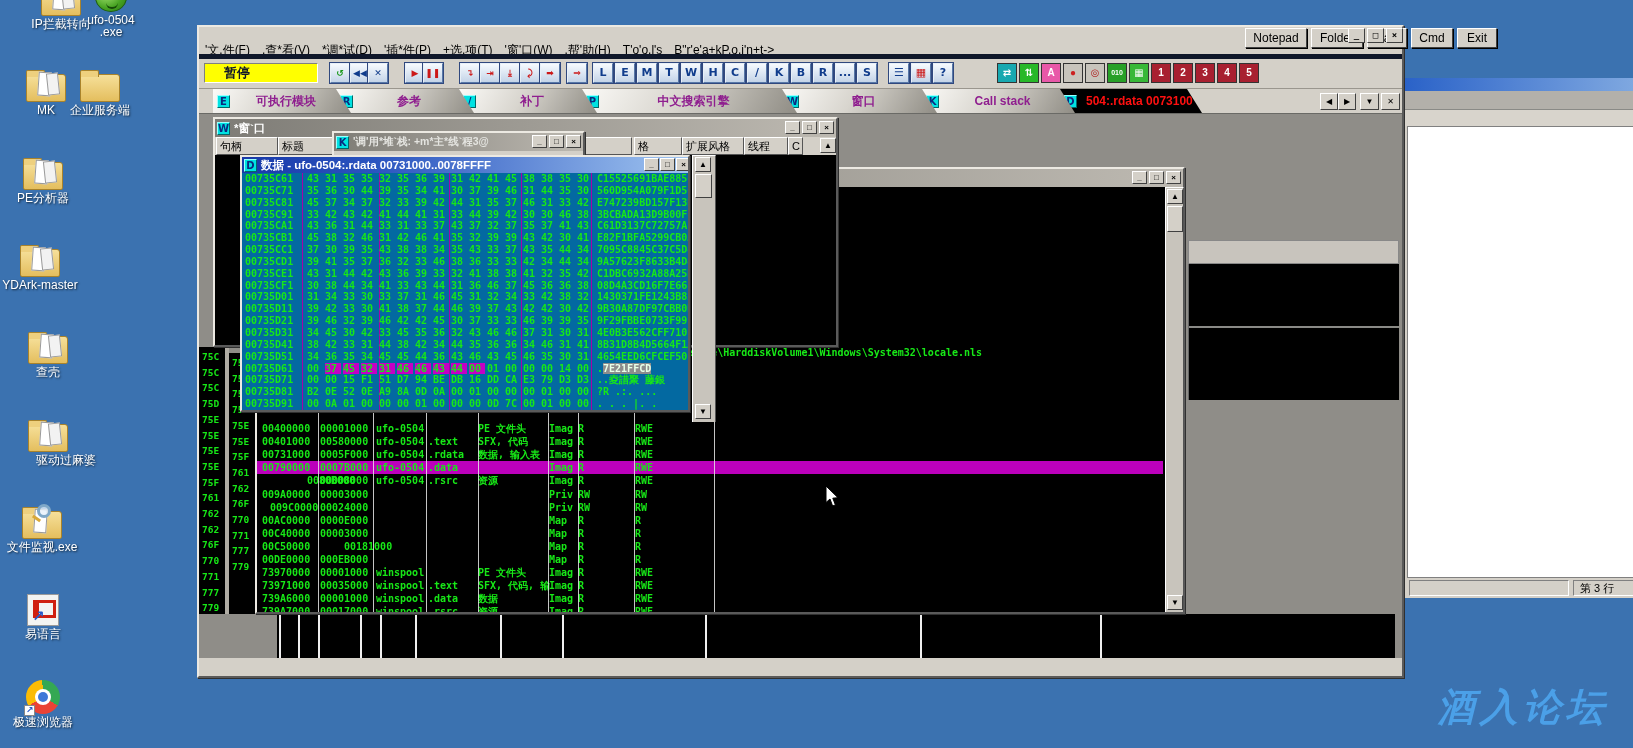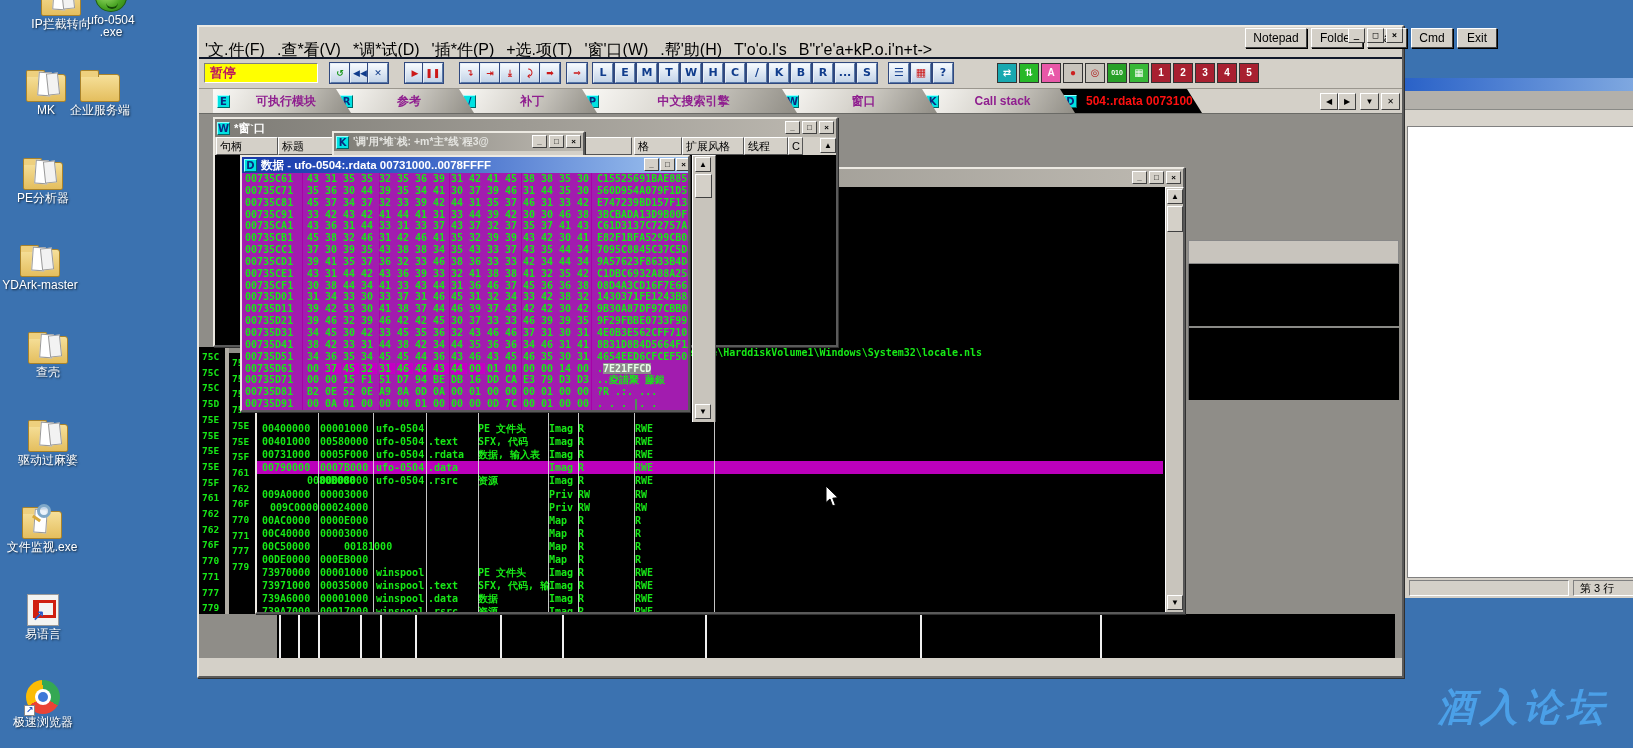--- a/index.html
+++ b/index.html
@@ -60,27 +60,27 @@
   
   #phantom{left:197px;top:25px;width:1207px;height:653px;}
   #pt-title{position:absolute;left:0;top:0;width:100%;height:15px;
         background:linear-gradient(90deg,#16339E 0%,#2B55C0 25%,#9FC4F0 100%);
         color:#fff;font-size:11.5px;font-weight:bold;line-height:15px;padding-left:3px;}
   #pt-title .appicon{color:#FF3020;background:transparent;margin-right:4px;font-size:12px;}
   .title-ext-btn{position:absolute;top:0;height:20px;background:#D4D0C8;color:#000;
         border:1px solid;border-color:#fff #404040 #404040 #fff;box-shadow:1px 1px 0 #000;
         font-size:12px;text-align:center;line-height:18px;z-index:30;}
   #pt-menu{position:absolute;left:0;top:15px;width:100%;height:17px;background:#D4D0C8;
-        border-bottom:2px solid #0f172a;font-size:16px;line-height:16px;white-space:nowrap;overflow:hidden;}
+        border-bottom:5px solid #0f172a;font-size:12px;line-height:16px;white-space:nowrap;overflow:hidden;}
   .menu-item{display:inline-block;padding:0 6px;color:#000;}
   #pt-toolbar{position:absolute;left:0;top:32px;width:100%;height:30px;background:#D4D0C8;
         border-bottom:1px solid #9a968e;}
   #pausebox{position:absolute;left:5px;top:4px;width:114px;height:20px;background:#FFFF00;
-        border:1px solid;border-color:#808080 #fff #fff #808080;color:#be185d;font-weight:bold;
-        font-size:13px;line-height:18px;padding-left:5px;}
+        border:1px solid;border-color:#808080 #fff #fff #808080;color:#0f172a;font-weight:bold;
+        font-size:13px;line-height:18px;padding-left:19px;}
   .tbtn{position:absolute;top:4px;width:20px;height:20px;background:linear-gradient(#F6FAFE,#C4D4E8);
         border:1px solid;border-color:#E8F0F8 #5878A8 #5878A8 #E8F0F8;outline:1px solid #30487E;
         font-size:11px;font-weight:bold;color:#103C8C;text-align:center;line-height:18px;
         font-family:"DejaVu Sans",sans-serif;}
   .tbtn.red{color:#CC1818;}
   .tbtn.grn{color:#189818;}
   .cbtn{position:absolute;top:4px;width:20px;height:20px;border:1px solid #333;
         font-size:10px;font-weight:bold;color:#fff;text-align:center;line-height:18px;}
   #pt-tabs{position:absolute;left:0;top:62px;width:100%;height:25px;background:#D4D0C8;
         border-bottom:1px solid #6a6a66;}
@@ -103,21 +103,21 @@
         background:#D4D0C8;box-shadow:1px 1px 0 #303030;}
   .swtitle{position:relative;height:18px;display:flex;align-items:center;padding-left:2px;
         color:#fff;font-weight:bold;font-size:11.5px;white-space:nowrap;overflow:hidden;}
   .swtitle .lettersq{margin-right:4px;}
   .swbtn{position:absolute;top:2px;width:15px;height:13px;background:#D4D0C8;
         border:1px solid;border-color:#fff #404040 #404040 #fff;
         font-size:8px;line-height:11px;text-align:center;font-weight:bold;color:#000;}
   .hdrcell{position:absolute;top:0;height:18px;background:#D4D0C8;border:1px solid;
         border-color:#fff #555 #555 #fff;font-size:11px;line-height:16px;padding-left:3px;color:#000;overflow:hidden;}
   
-  #hexbody{position:absolute;left:0;top:16px;width:446px;height:237px;background:#a21caf;overflow:hidden;}
+  #hexbody{position:absolute;left:0;top:16px;width:446px;height:237px;background:#0369a1;overflow:hidden;}
   .hexline{position:absolute;width:1px;top:0;height:237px;background:#A800A8;}
   .hexrow{position:relative;height:11.85px;font-size:10px;font-weight:bold;}
   .hexrow span{position:absolute;top:0;line-height:11.5px;}
   .haddr{left:3px;}
   .hascii{left:355px;letter-spacing:0;}
   .hb.hl{background:#C400C4;}
   .ahl{background:#8C8C8C;color:#E8FFE8;}
   
   .memrow{position:absolute;height:13.1px;font-size:10px;font-weight:bold;width:906px;}
   .memrow span{position:absolute;top:0;line-height:13px;white-space:nowrap;}
@@ -198,21 +198,21 @@
       </div>
       <div class="dicon" style="left: 0px; top: 328px;">
         <div class="glyphwrap">
           <div class="folder">
             <div class="paper"></div>
             <div class="paper2"></div>
           </div>
         </div>
         <div class="lbl">查壳</div>
       </div>
-      <div class="dicon" style="left: 0px; top: 416px;">
+      <div class="dicon" style="left: 0px; top: 416px; text-align: right;">
         <div class="glyphwrap">
           <div class="folder">
             <div class="paper"></div>
             <div class="paper2"></div>
           </div>
         </div>
         <div class="lbl">驱动过麻婆</div>
       </div>
       <div class="dicon" style="left: -6px; top: 503px;">
         <div class="glyphwrap">

